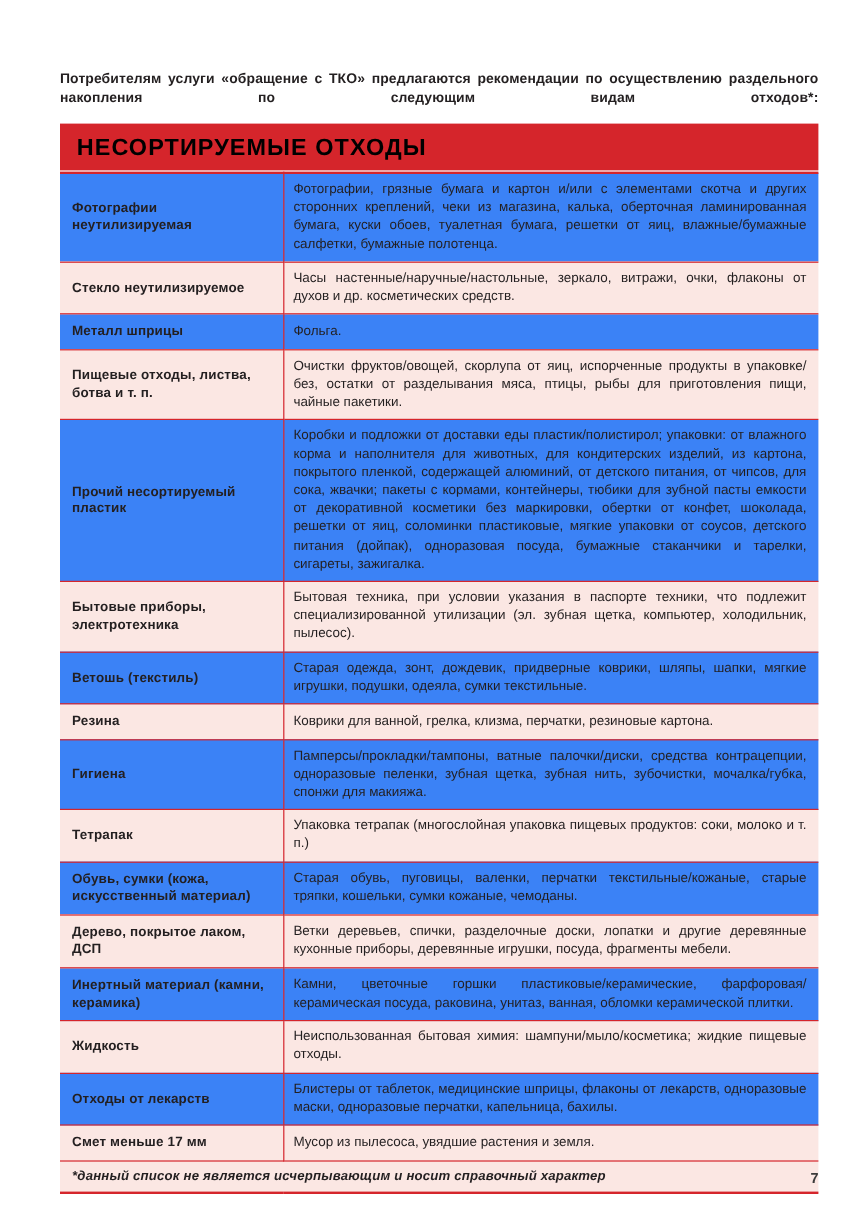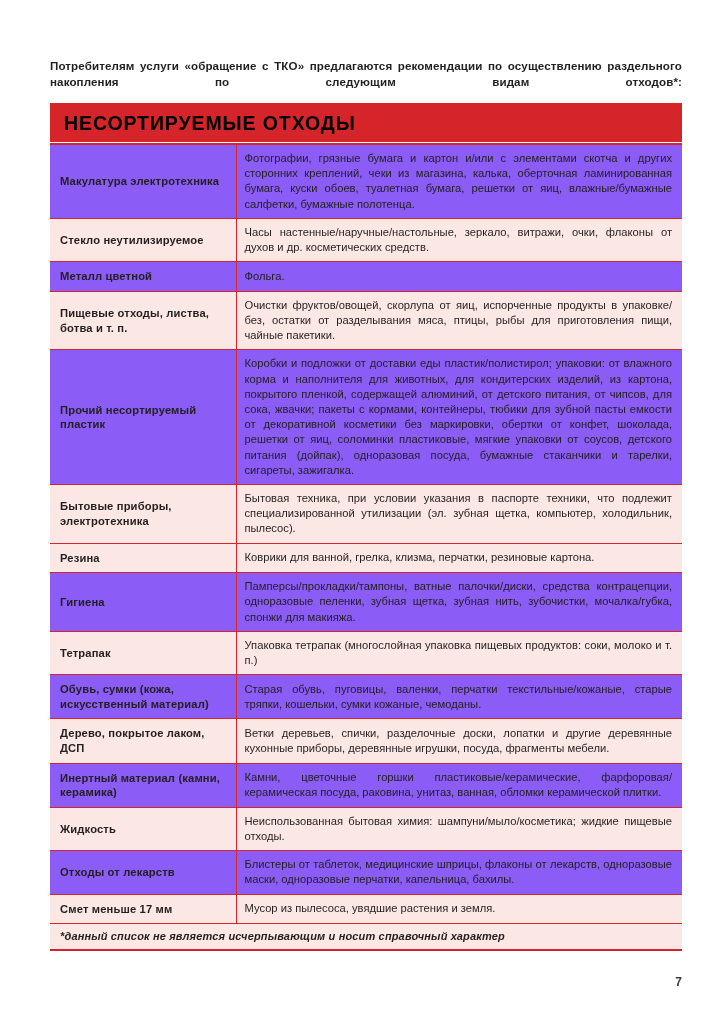--- a/index.html
+++ b/index.html
@@ -70,21 +70,21 @@
     top: 143px;
     width: 632px;
     border-collapse: collapse;
     table-layout: fixed;
     border-top: 2px solid #d5252b;
     border-bottom: 2px solid #d5252b;
   }
   .waste-table col.c-name { width: 186px; }
   .waste-table col.c-desc { width: 446px; }
 
-  .waste-table tr.row-white > td { background: #8b5cf6; }
+  .waste-table tr.row-white > td { background: #3b82f6; }
   .waste-table tr.row-pink  > td { background: #fbe7e3; }
 
   .waste-table td {
     border-top: 1.4px solid #d5252b;
     border-bottom: 1.4px solid #d5252b;
     vertical-align: middle;
     padding: 0;
   }
   .waste-table td.cat {
     border-right: 1.4px solid #d5252b;
@@ -140,43 +140,47 @@
     <div class="banner-title">НЕСОРТИРУЕМЫЕ ОТХОДЫ</div>
   </div>
 
   <table class="waste-table">
     <colgroup>
       <col class="c-name">
       <col class="c-desc">
     </colgroup>
     <tbody>
         <tr class="row-white">
-          <td class="cat">Макулатура электротехника</td>
+          <td class="cat">Фотографии неутилизируемая</td>
           <td class="desc">Фотографии, грязные бумага и картон и/или с элементами скотча и других сторонних креплений, чеки из магазина, калька, оберточная ламинированная бумага, куски обоев, туалетная бумага, решетки от яиц, влажные/бумажные салфетки, бумажные полотенца.</td>
         </tr>
         <tr class="row-pink">
           <td class="cat">Стекло неутилизируемое</td>
           <td class="desc">Часы настенные/наручные/настольные, зеркало, витражи, очки, флаконы от духов и др. косметических средств.</td>
         </tr>
         <tr class="row-white">
-          <td class="cat">Металл цветной</td>
+          <td class="cat">Металл шприцы</td>
           <td class="desc">Фольга.</td>
         </tr>
         <tr class="row-pink">
           <td class="cat">Пищевые отходы, листва, ботва и т. п.</td>
           <td class="desc">Очистки фруктов/овощей, скорлупа от яиц, испорченные продукты в упаковке/без, остатки от разделывания мяса, птицы, рыбы для приготовления пищи, чайные пакетики.</td>
         </tr>
         <tr class="row-white">
           <td class="cat">Прочий несортируемый пластик</td>
           <td class="desc">Коробки и подложки от доставки еды пластик/полистирол; упаковки: от влажного корма и наполнителя для животных, для кондитерских изделий, из картона, покрытого пленкой, содержащей алюминий, от детского питания, от чипсов, для сока, жвачки; пакеты с кормами, контейнеры, тюбики для зубной пасты емкости от декоративной косметики без маркировки, обертки от конфет, шоколада, решетки от яиц, соломинки пластиковые, мягкие упаковки от соусов, детского питания (дойпак), одноразовая посуда, бумажные стаканчики и тарелки, сигареты, зажигалка.</td>
         </tr>
         <tr class="row-pink">
           <td class="cat">Бытовые приборы, электротехника</td>
           <td class="desc">Бытовая техника, при условии указания в паспорте техники, что подлежит специализированной утилизации (эл. зубная щетка, компьютер, холодильник, пылесос).</td>
         </tr>
+        <tr class="row-white">
+          <td class="cat">Ветошь (текстиль)</td>
+          <td class="desc">Старая одежда, зонт, дождевик, придверные коврики, шляпы, шапки, мягкие игрушки, подушки, одеяла, сумки текстильные.</td>
+        </tr>
         <tr class="row-pink">
           <td class="cat">Резина</td>
           <td class="desc">Коврики для ванной, грелка, клизма, перчатки, резиновые картона.</td>
         </tr>
         <tr class="row-white">
           <td class="cat">Гигиена</td>
           <td class="desc">Памперсы/прокладки/тампоны, ватные палочки/диски, средства контрацепции, одноразовые пеленки, зубная щетка, зубная нить, зубочистки, мочалка/губка, спонжи для макияжа.</td>
         </tr>
         <tr class="row-pink">
           <td class="cat">Тетрапак</td>

